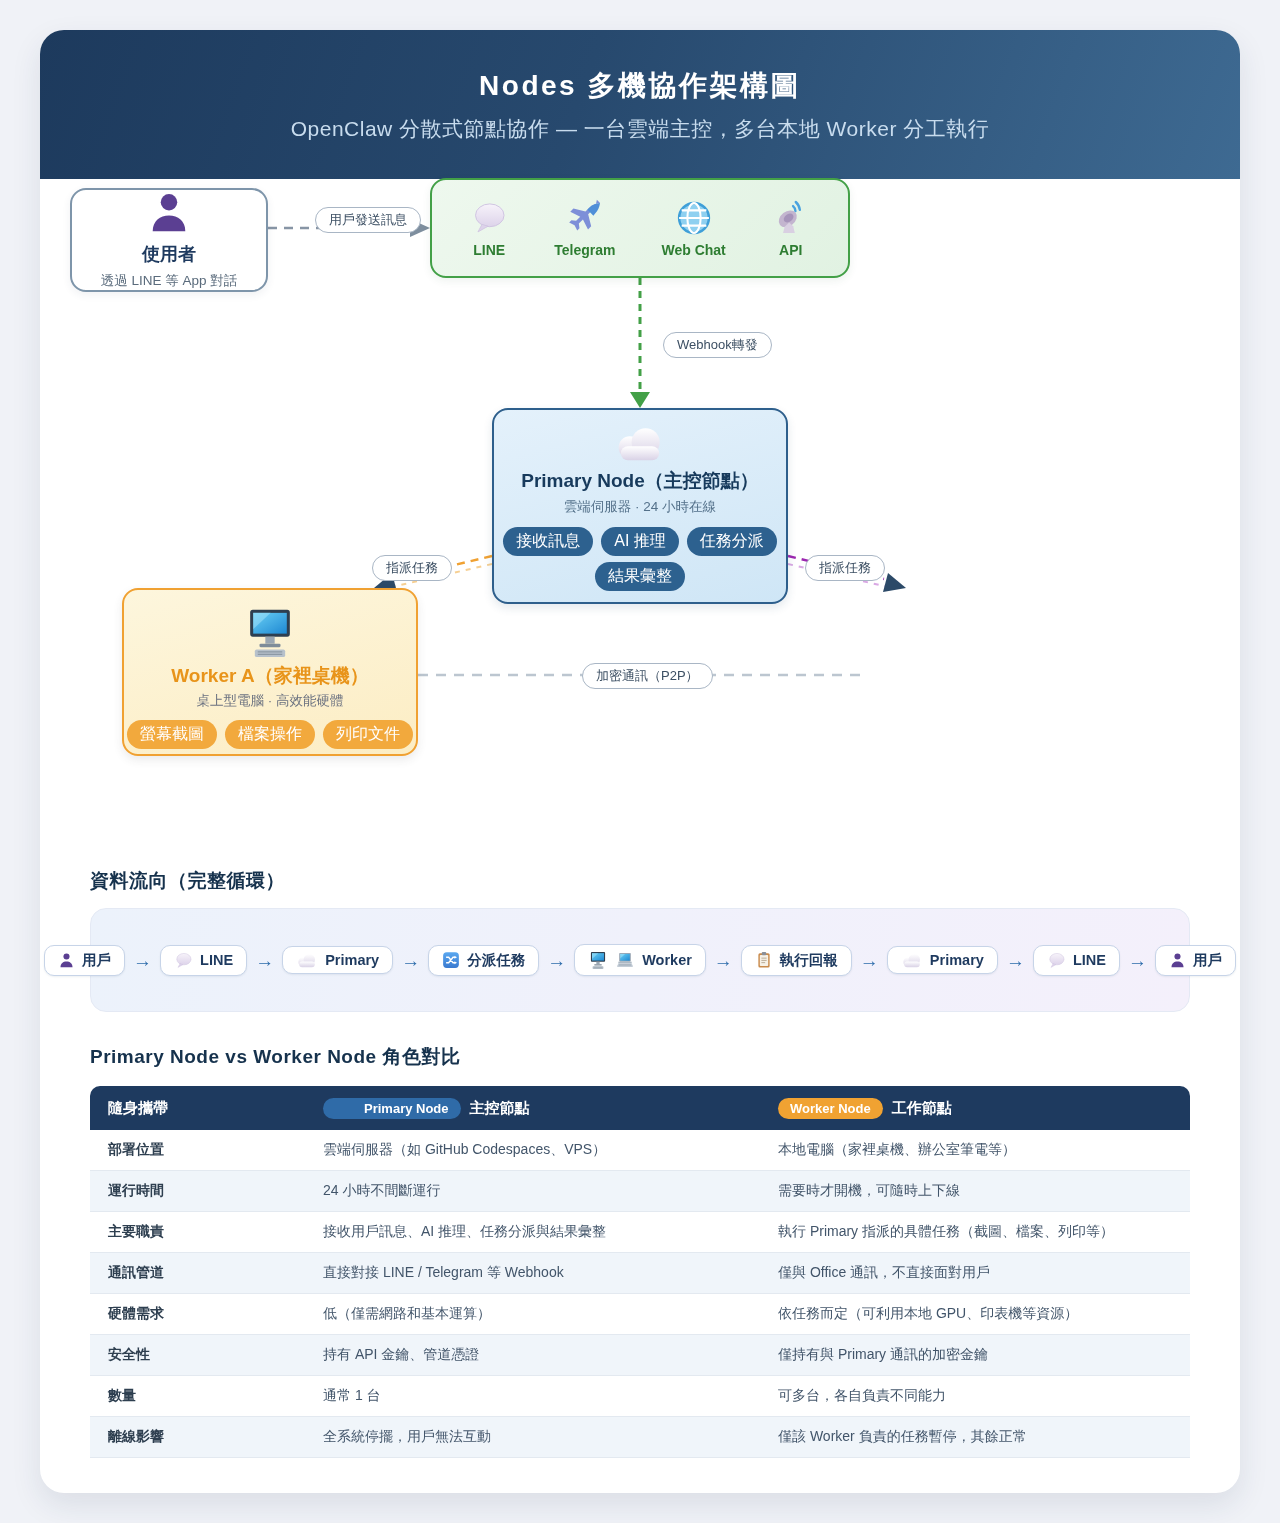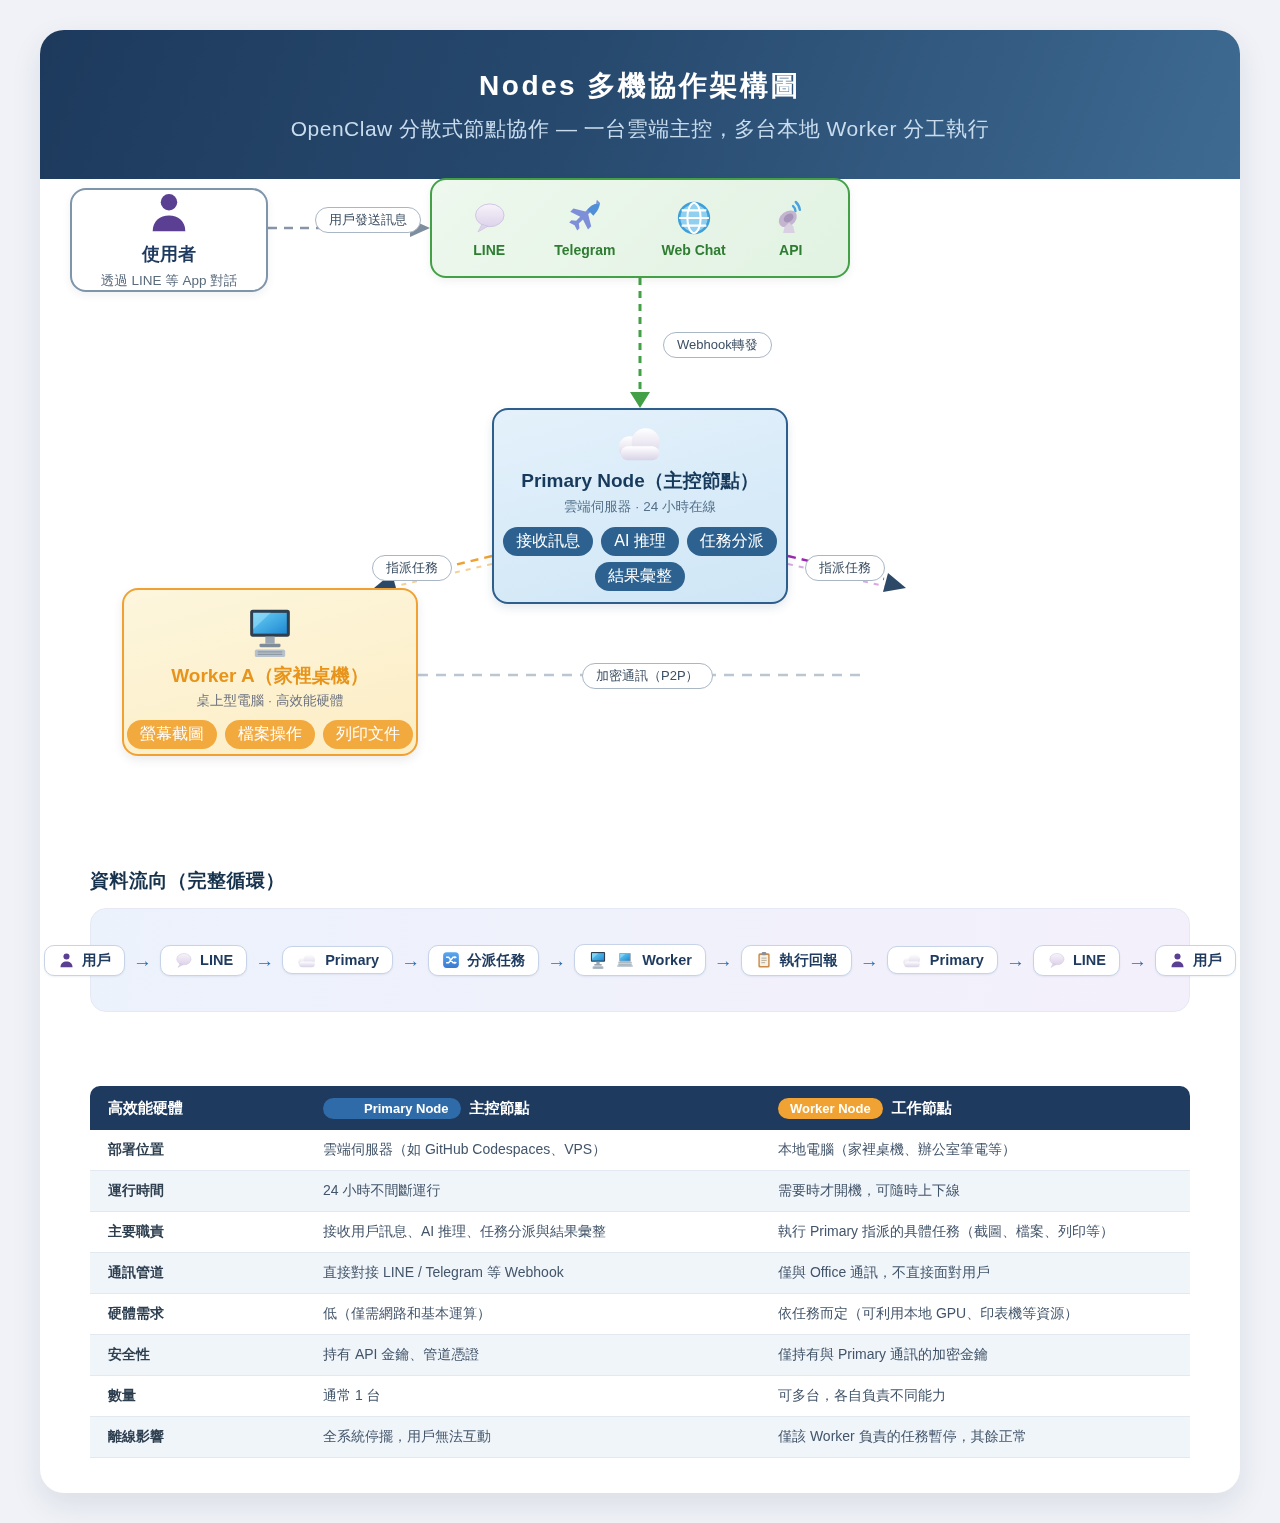--- a/index.html
+++ b/index.html
@@ -362,24 +362,25 @@
     <div class="flow-row">
       <span class="chip">
         <svg width="17" height="17">
             <use href="#i-person"></use>
           </svg>
         <span>用戶</span>
       </span>
     </div>
   </div>
 
+  <div class="section-h cmp-h">Primary Node vs Worker Node 角色對比</div>
   <div class="cmp-table">
     <div class="t-head">
       <div>
-          <span>高效能硬體</span>
+          <span>隨身攜帶</span>
         </div>
       <div>
         <span class="pill pill-blue">Primary Node</span>
         <span>主控節點</span>
       </div>
       <div>
         <span class="pill pill-orange">Worker Node</span>
         <span>工作節點</span>
       </div>
     </div>

